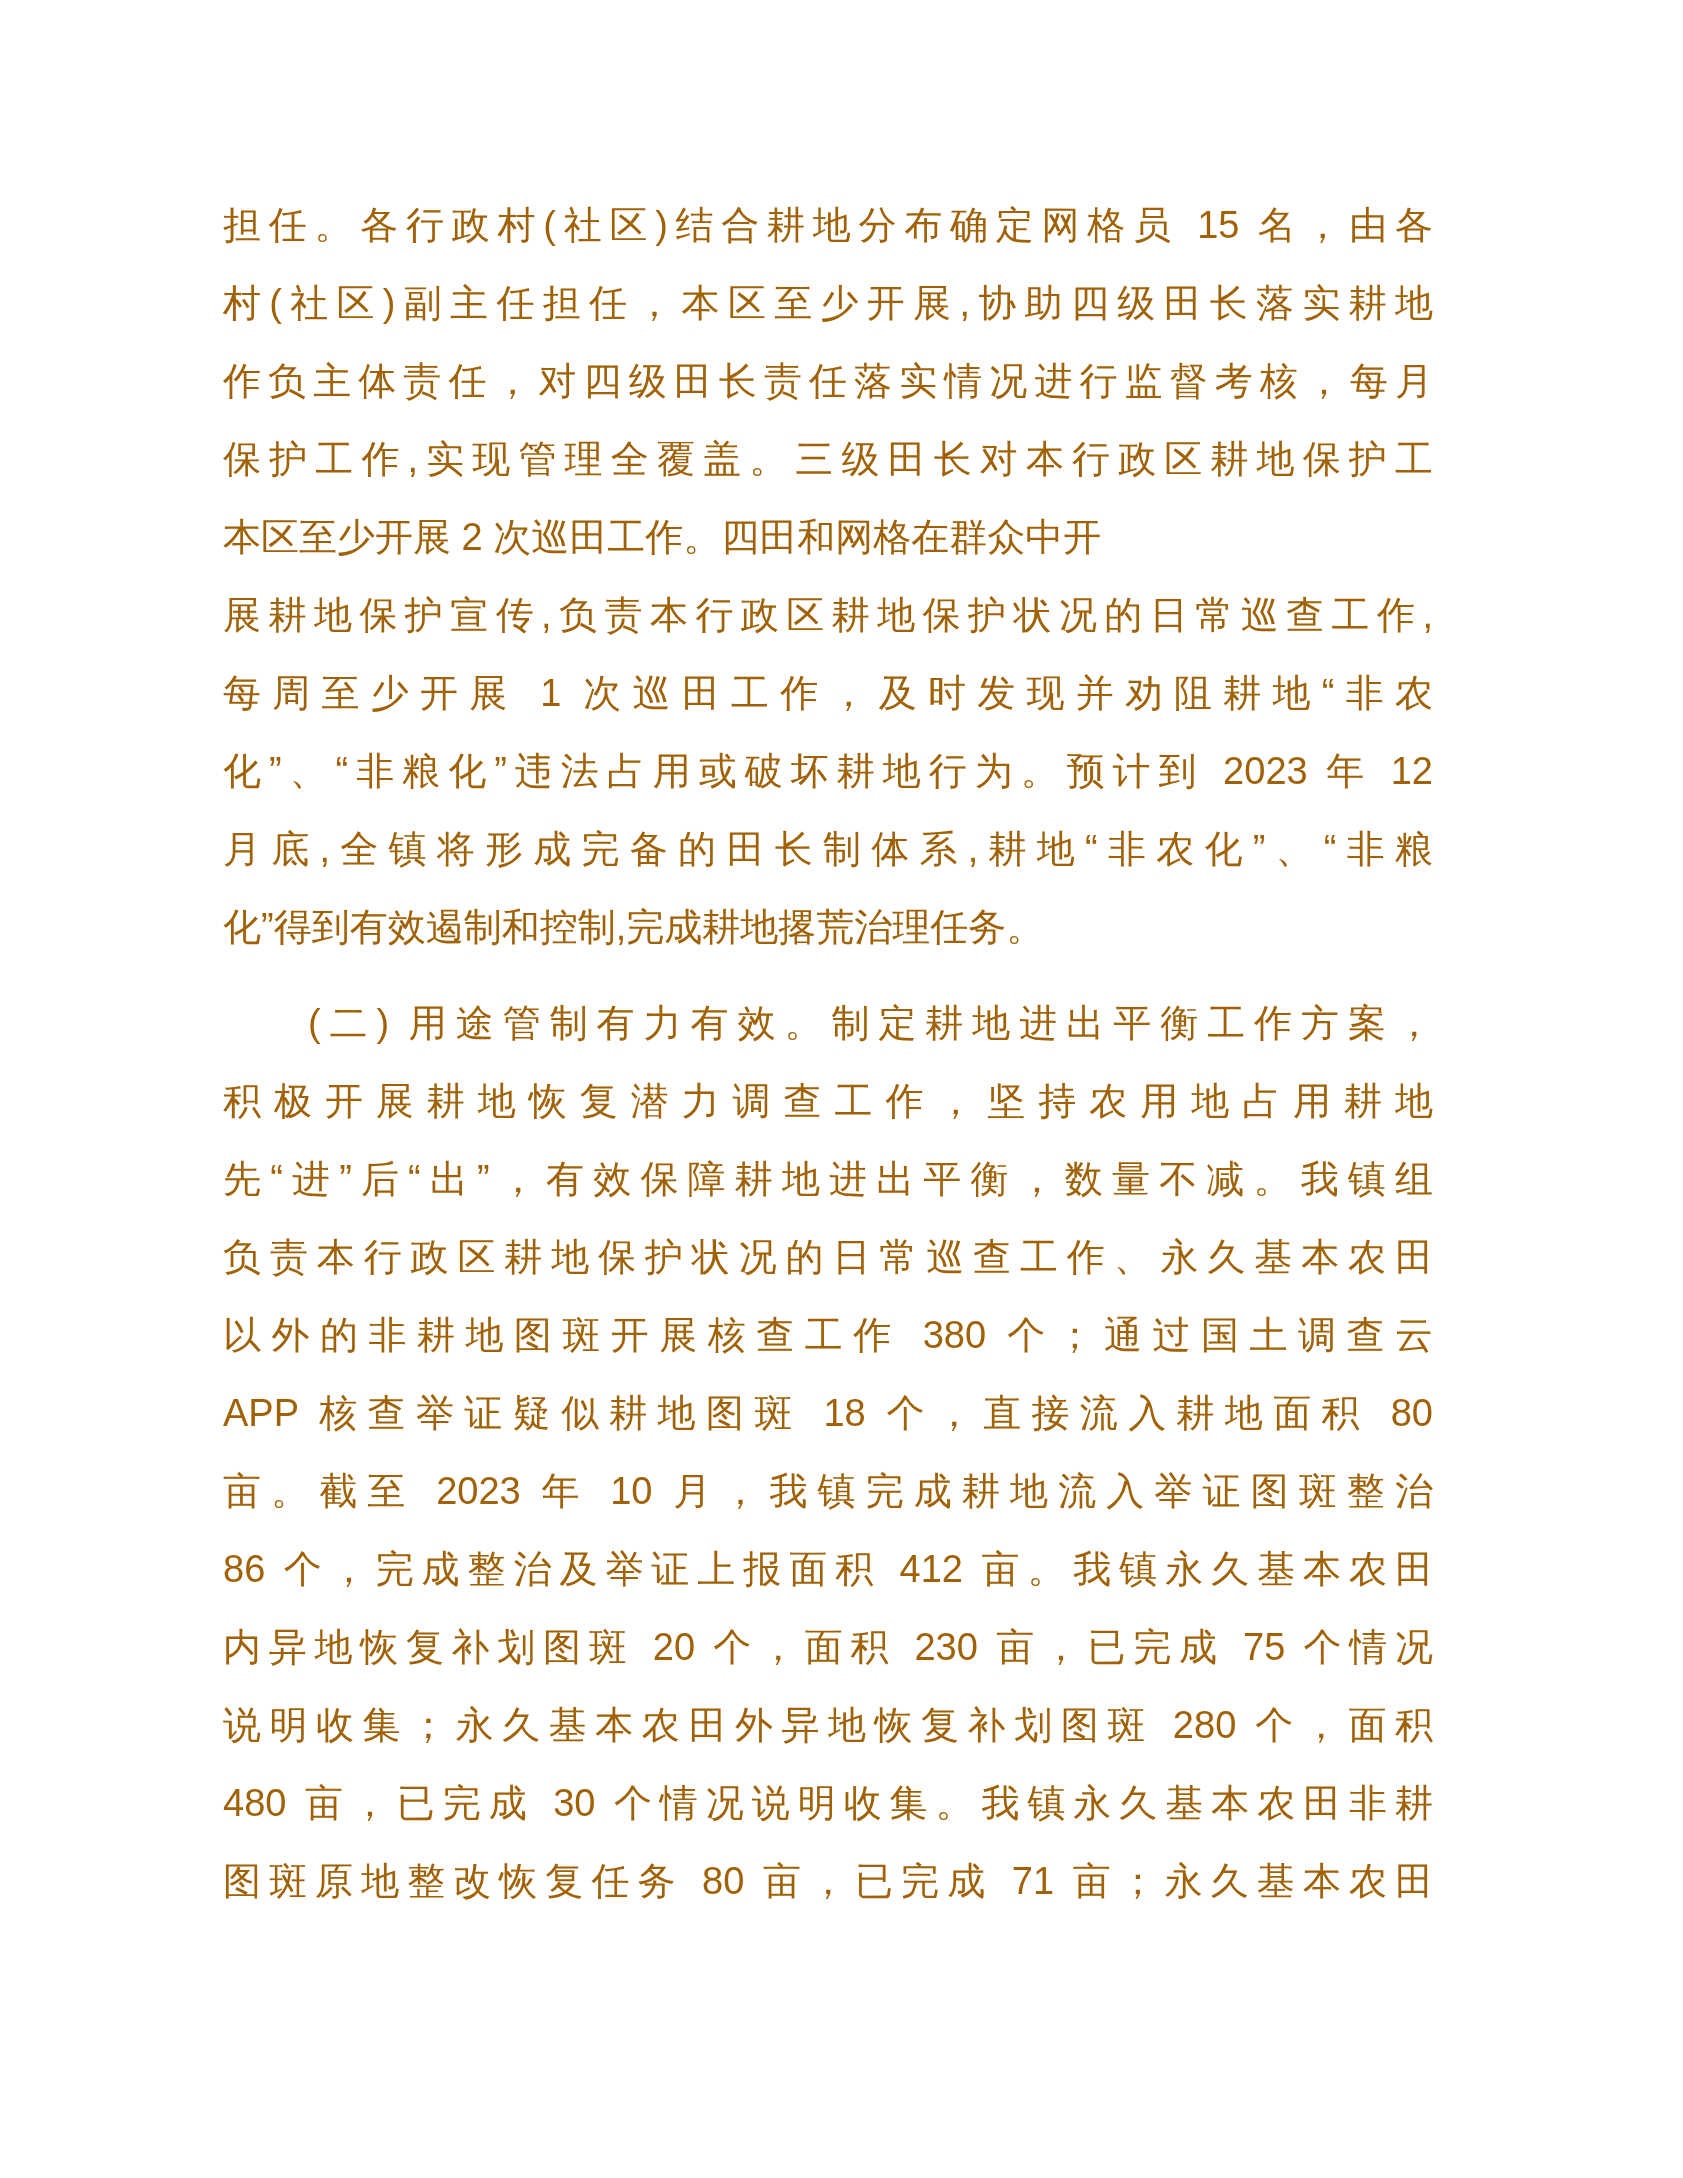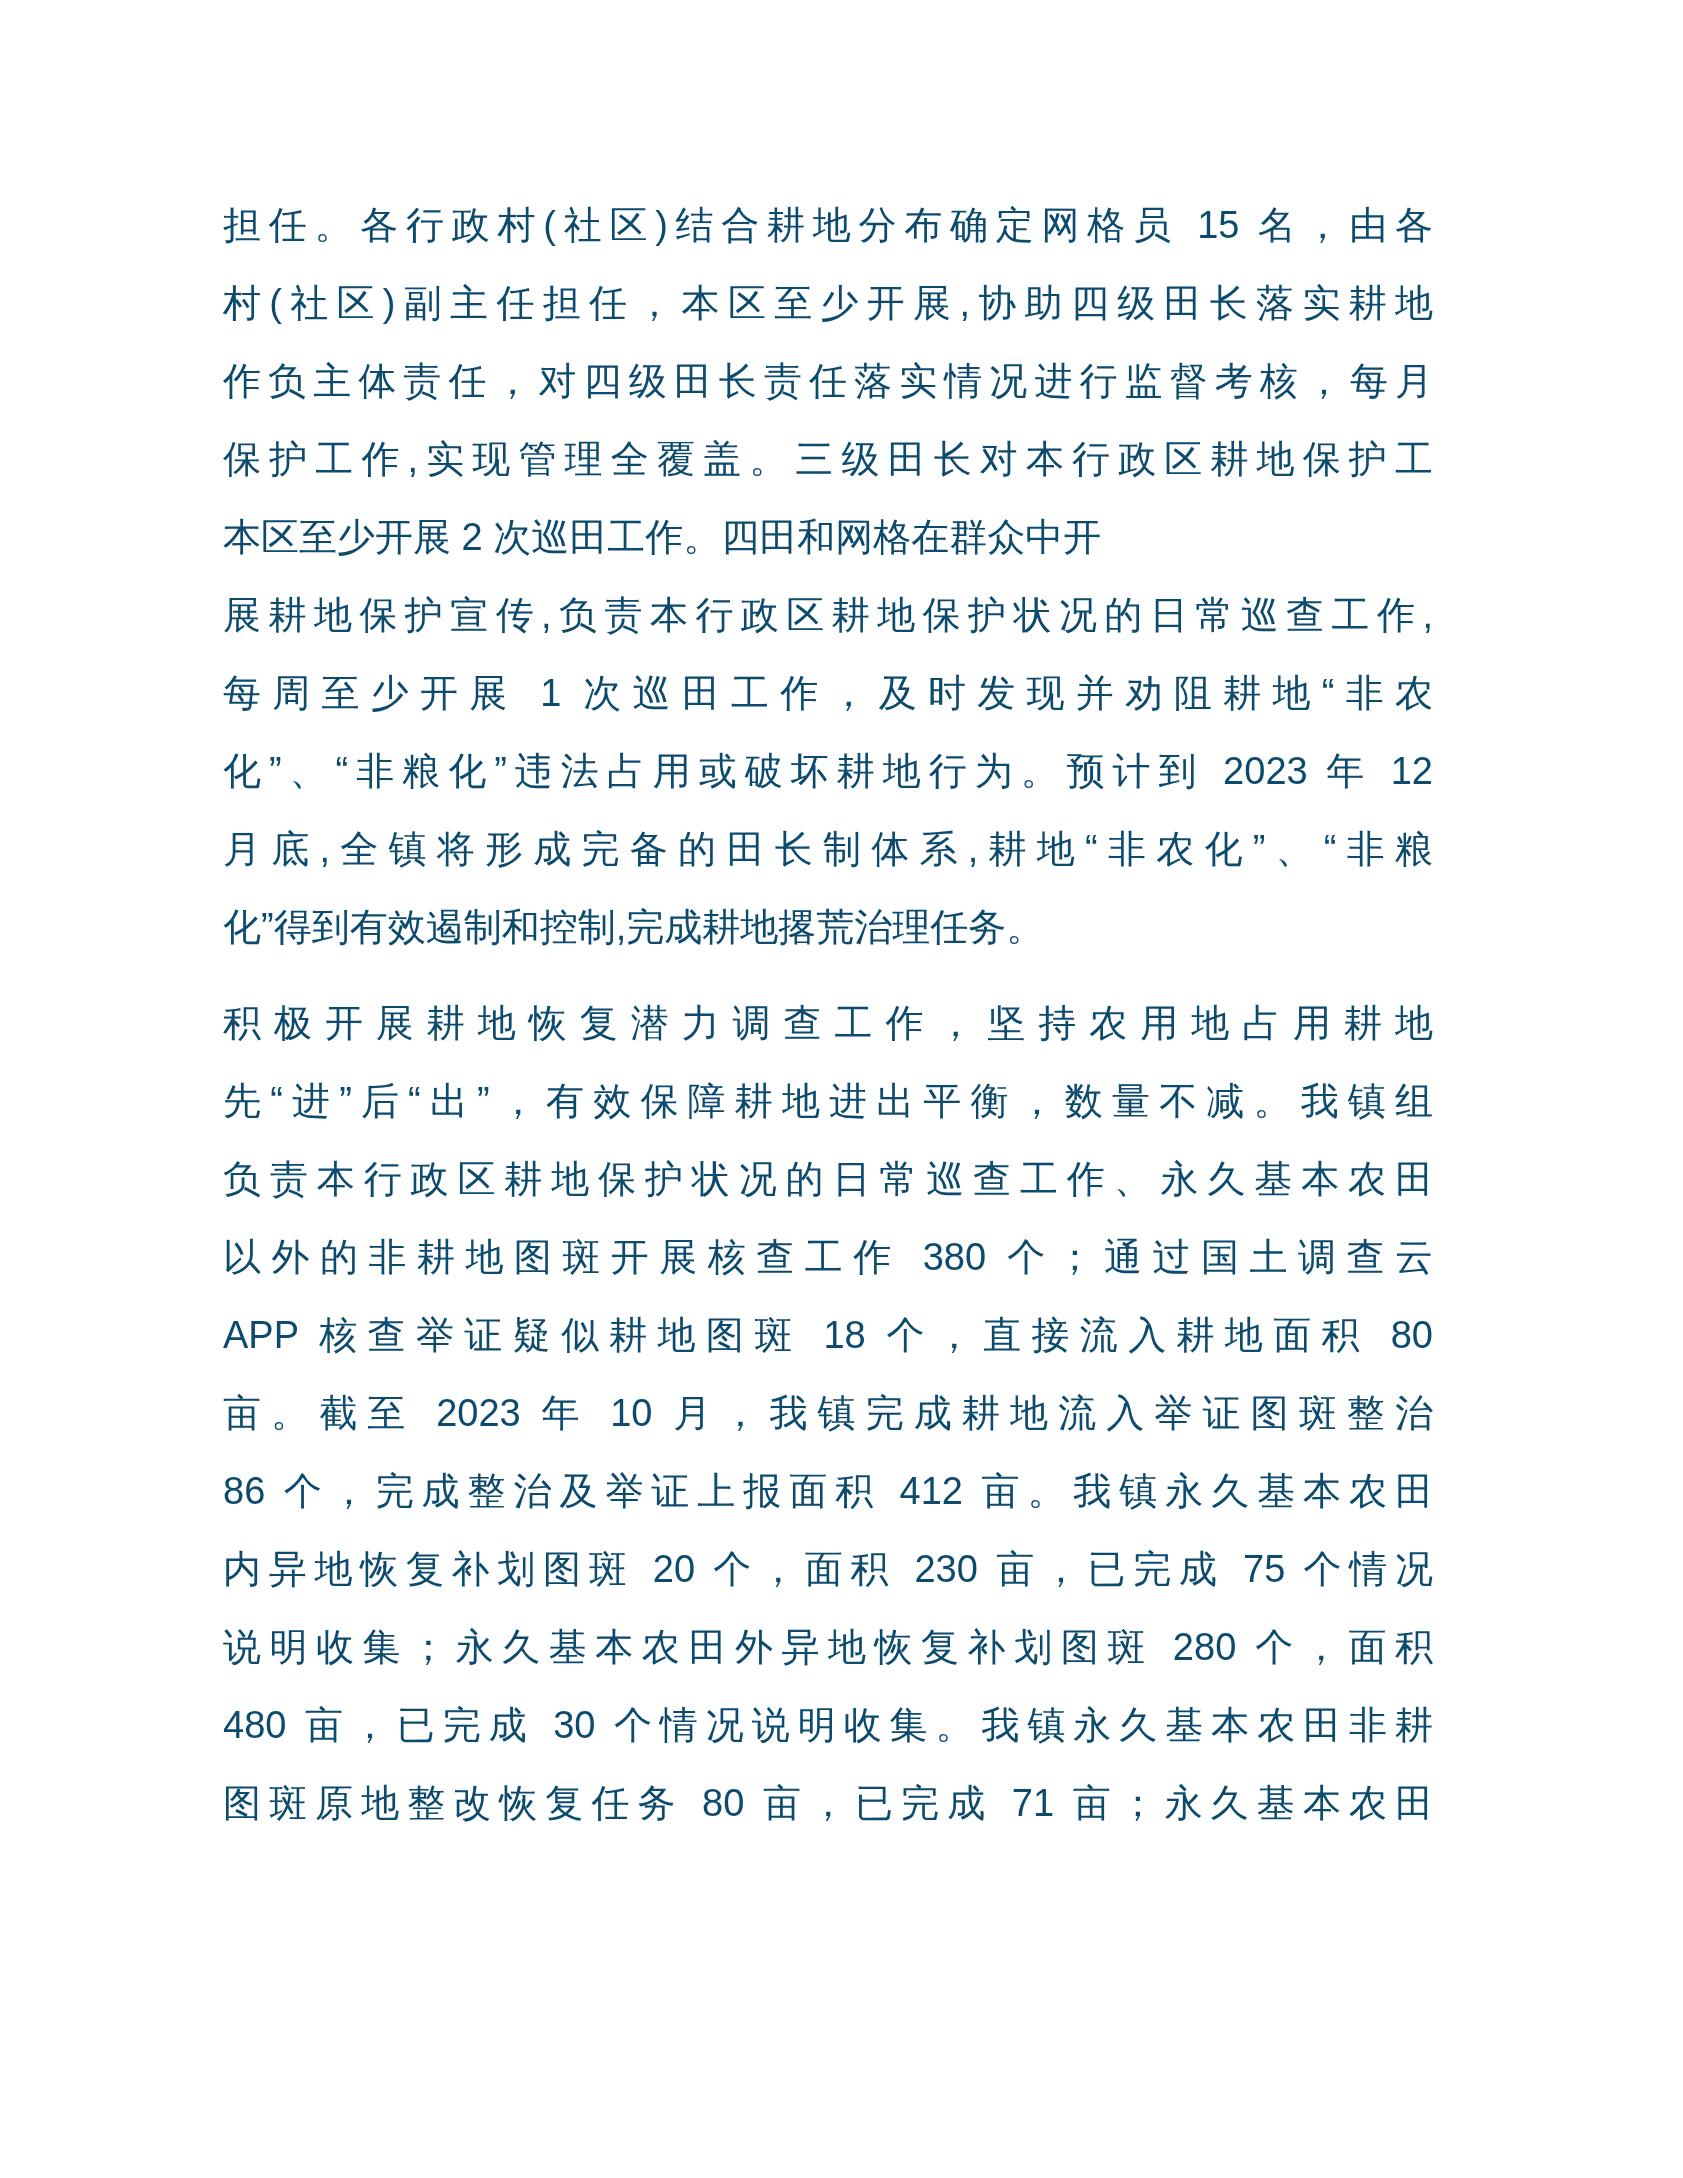--- a/index.html
+++ b/index.html
@@ -16,21 +16,21 @@
     overflow: hidden;
     font-family: "Liberation Sans", sans-serif;
   }
   .text-body {
     position: absolute;
     left: 223px;
     top: 186px;
     width: 1210px;
     font-size: 38px;
     line-height: 78px;
-    color: #0c4a6e;
+    color: #a16207;
   }
   .para {
     margin: 0;
     padding: 0;
   }
   .para + .para {
     margin-top: 18px;
   }
   .line {
     width: 100%;
@@ -59,20 +59,21 @@
         <div class="line align-justify">作负主体责任，对四级田长责任落实情况进行监督考核，每月</div>
         <div class="line align-justify">保护工作,实现管理全覆盖。三级田长对本行政区耕地保护工</div>
         <div class="line align-left">本区至少开展 2 次巡田工作。四田和网格在群众中开</div>
         <div class="line align-justify">展耕地保护宣传,负责本行政区耕地保护状况的日常巡查工作,</div>
         <div class="line align-justify">每周至少开展 1 次巡田工作，及时发现并劝阻耕地“非农</div>
         <div class="line align-justify">化”、“非粮化”违法占用或破坏耕地行为。预计到 2023 年 12</div>
         <div class="line align-justify">月底,全镇将形成完备的田长制体系,耕地“非农化”、“非粮</div>
         <div class="line align-left">化”得到有效遏制和控制,完成耕地撂荒治理任务。</div>
       </div>
       <div class="para">
+        <div class="line align-justify indent">(二) 用途管制有力有效。制定耕地进出平衡工作方案，</div>
         <div class="line align-justify">积极开展耕地恢复潜力调查工作，坚持农用地占用耕地</div>
         <div class="line align-justify">先“进”后“出”，有效保障耕地进出平衡，数量不减。我镇组</div>
         <div class="line align-justify">负责本行政区耕地保护状况的日常巡查工作、永久基本农田</div>
         <div class="line align-justify">以外的非耕地图斑开展核查工作 380 个；通过国土调查云</div>
         <div class="line align-justify">APP 核查举证疑似耕地图斑 18 个，直接流入耕地面积 80</div>
         <div class="line align-justify">亩。截至 2023 年 10 月，我镇完成耕地流入举证图斑整治</div>
         <div class="line align-justify">86 个，完成整治及举证上报面积 412 亩。我镇永久基本农田</div>
         <div class="line align-justify">内异地恢复补划图斑 20 个，面积 230 亩，已完成 75 个情况</div>
         <div class="line align-justify">说明收集；永久基本农田外异地恢复补划图斑 280 个，面积</div>
         <div class="line align-justify">480 亩，已完成 30 个情况说明收集。我镇永久基本农田非耕</div>

